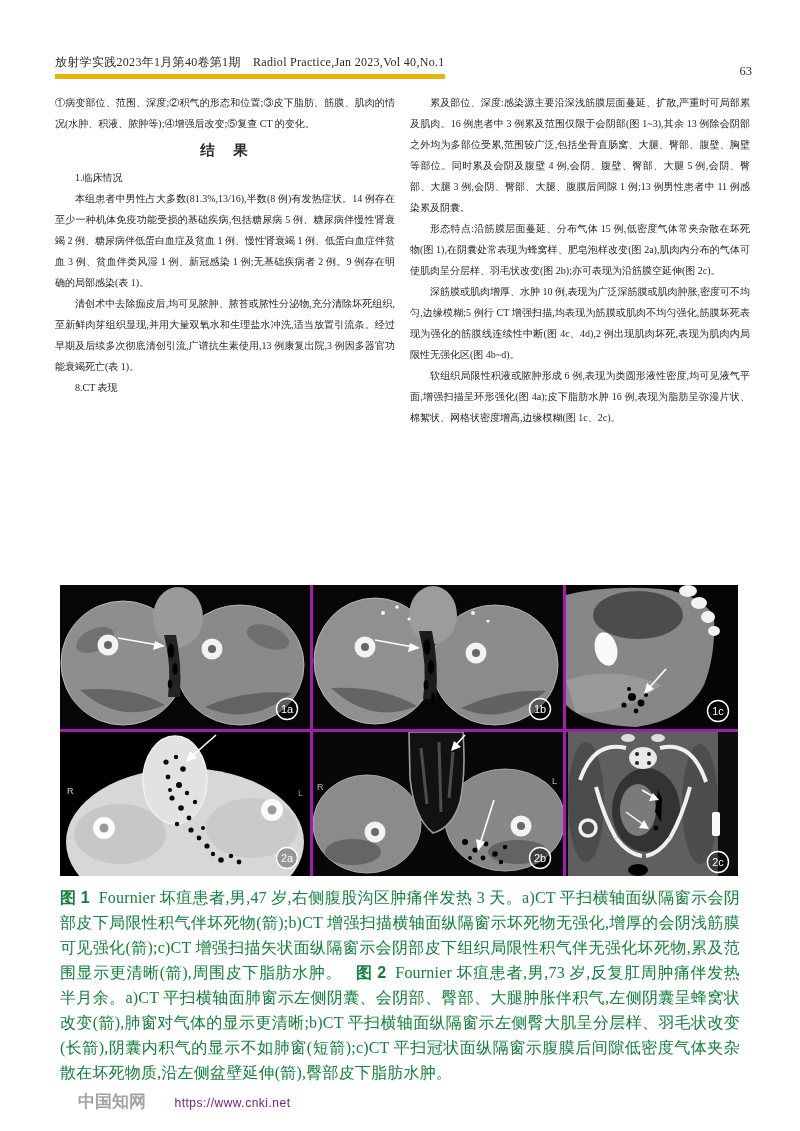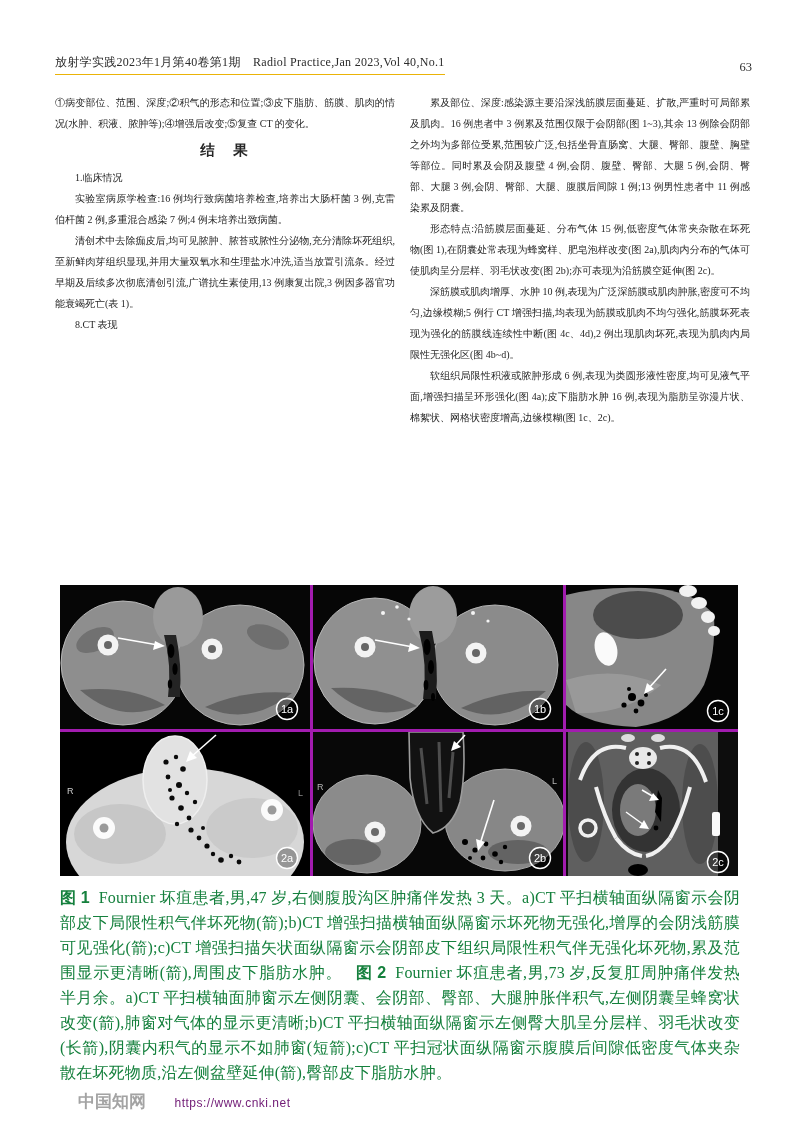--- a/index.html
+++ b/index.html
@@ -8,21 +8,21 @@
     background:#ffffff;overflow:hidden;
     font-family:"Liberation Serif","DejaVu Serif",serif;
     color:#262626;
   }
   
   .hdr{
     position:absolute;top:54px;left:55px;right:48px;
     display:flex;justify-content:space-between;align-items:flex-end;
     font-size:12px;color:#2b2b2b;
   }
-  .hdr-journal{border-bottom:1px solid #eab308;padding-bottom:3px;letter-spacing:.3px;}
+  .hdr-journal{border-bottom:5px solid #eab308;padding-bottom:3px;letter-spacing:.3px;}
   .hdr-page{font-weight:normal;font-size:12.5px;}
   
   .cols{
     position:absolute;top:92px;left:55px;width:695px;height:489px;
     display:flex;gap:15px;overflow:hidden;
   }
   .col{flex:1;min-width:0;}
   .col p{
     margin:0;font-size:10px;line-height:21px;text-align:justify;
     text-indent:2em;
@@ -64,21 +64,21 @@
   <header class="hdr">
     <span class="hdr-journal">放射学实践2023年1月第40卷第1期　Radiol Practice,Jan 2023,Vol 40,No.1</span>
     <span class="hdr-page">63</span>
   </header>
 
   <main class="cols">
     <section class="col">
       <p class="noindent">①病变部位、范围、深度;②积气的形态和位置;③皮下脂肪、筋膜、肌肉的情况(水肿、积液、脓肿等);④增强后改变;⑤复查 CT 的变化。</p>
       <h2 class="results">结　果</h2>
       <p class="sub">1.临床情况</p>
-      <p>实验室病原学检查:16 例均行致病菌培养检查,培养出大肠杆菌 3 例,克雷伯杆菌 2 例,多重混合感染 7 例;4 例未培养出致病菌。</p>
+      <p>本组患者中男性占大多数(81.3%,13/16),半数(8 例)有发热症状。14 例存在至少一种机体免疫功能受损的基础疾病,包括糖尿病 5 例、糖尿病伴慢性肾衰竭 2 例、糖尿病伴低蛋白血症及贫血 1 例、慢性肾衰竭 1 例、低蛋白血症伴贫血 3 例、贫血伴类风湿 1 例、新冠感染 1 例;无基础疾病者 2 例。9 例存在明确的局部感染(表 1)。</p>
       <p>清创术中去除痂皮后,均可见脓肿、脓苔或脓性分泌物,充分清除坏死组织,至新鲜肉芽组织显现,并用大量双氧水和生理盐水冲洗,适当放置引流条。经过早期及后续多次彻底清创引流,广谱抗生素使用,13 例康复出院,3 例因多器官功能衰竭死亡(表 1)。</p>
       <p class="sub">8.CT 表现</p>
     </section>
     <section class="col">
       <p>累及部位、深度:感染源主要沿深浅筋膜层面蔓延、扩散,严重时可局部累及肌肉。16 例患者中 3 例累及范围仅限于会阴部(图 1~3),其余 13 例除会阴部之外均为多部位受累,范围较广泛,包括坐骨直肠窝、大腿、臀部、腹壁、胸壁等部位。同时累及会阴及腹壁 4 例,会阴、腹壁、臀部、大腿 5 例,会阴、臀部、大腿 3 例,会阴、臀部、大腿、腹膜后间隙 1 例;13 例男性患者中 11 例感染累及阴囊。</p>
       <p>形态特点:沿筋膜层面蔓延、分布气体 15 例,低密度气体常夹杂散在坏死物(图 1),在阴囊处常表现为蜂窝样、肥皂泡样改变(图 2a),肌肉内分布的气体可使肌肉呈分层样、羽毛状改变(图 2b);亦可表现为沿筋膜空延伸(图 2c)。</p>
       <p>深筋膜或肌肉增厚、水肿 10 例,表现为广泛深筋膜或肌肉肿胀,密度可不均匀,边缘模糊;5 例行 CT 增强扫描,均表现为筋膜或肌肉不均匀强化,筋膜坏死表现为强化的筋膜线连续性中断(图 4c、4d),2 例出现肌肉坏死,表现为肌肉内局限性无强化区(图 4b~d)。</p>
       <p>软组织局限性积液或脓肿形成 6 例,表现为类圆形液性密度,均可见液气平面,增强扫描呈环形强化(图 4a);皮下脂肪水肿 16 例,表现为脂肪呈弥漫片状、棉絮状、网格状密度增高,边缘模糊(图 1c、2c)。</p>
     </section>
   </main>

